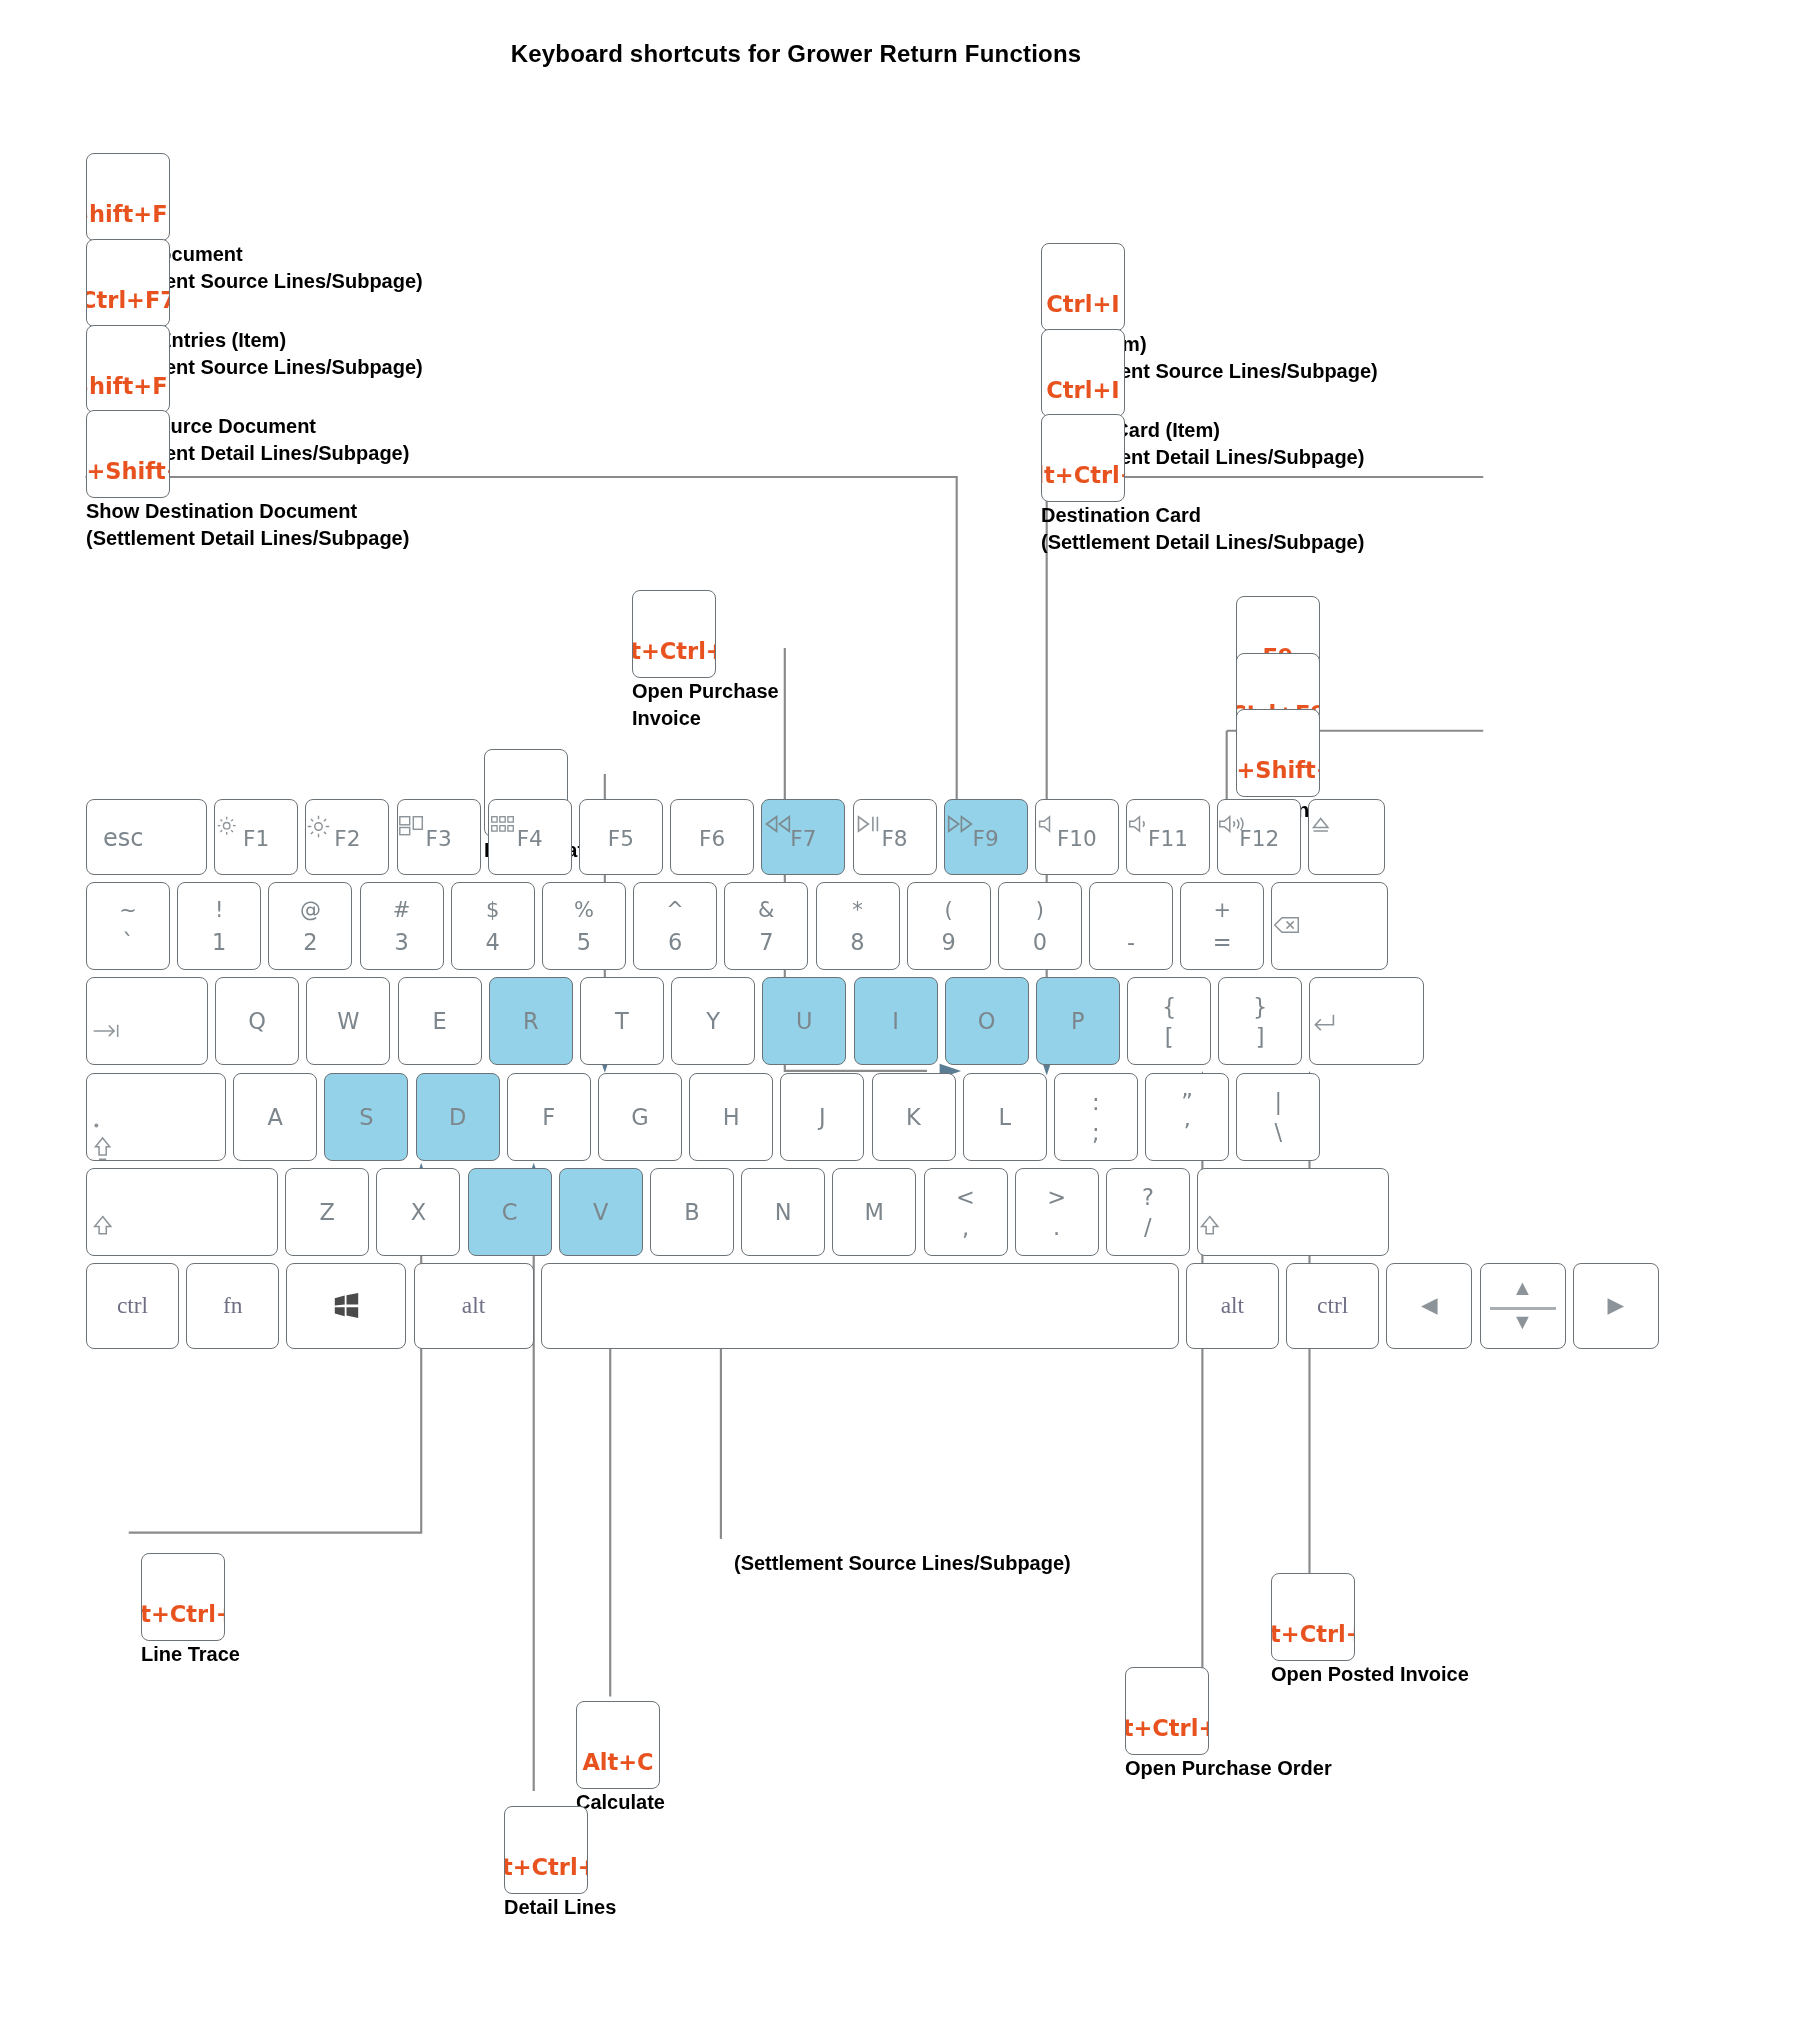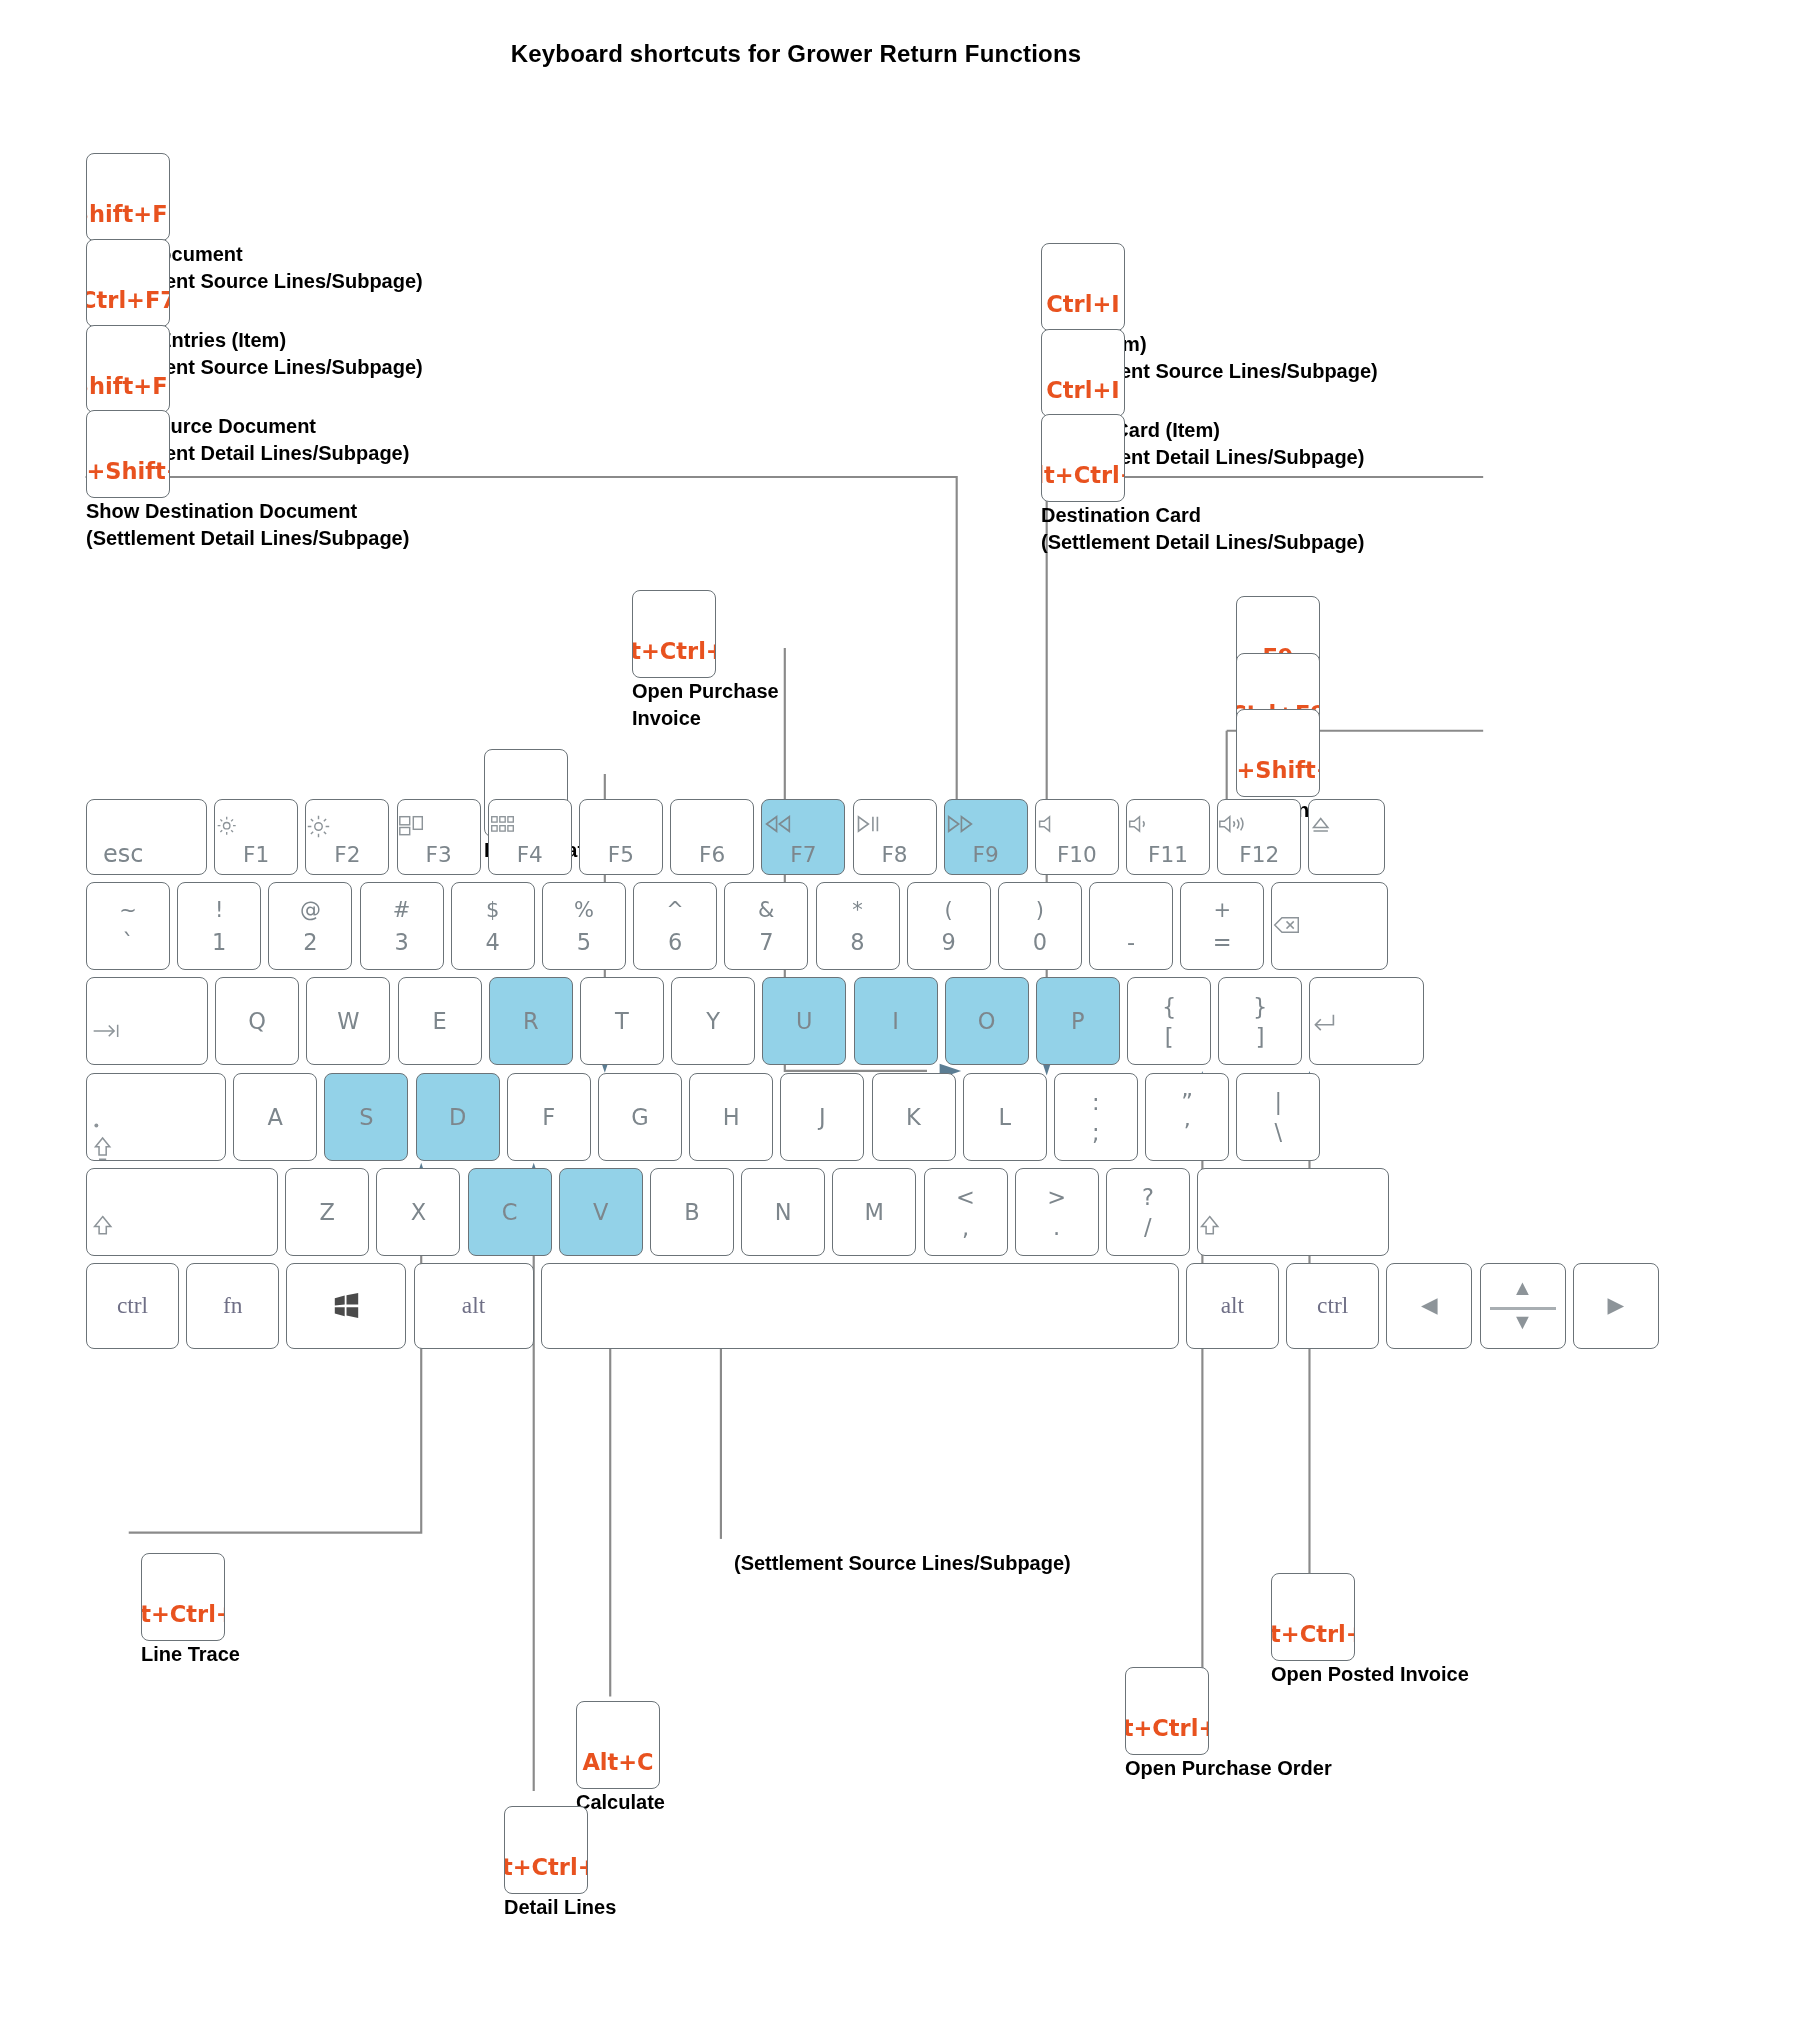--- a/index.html
+++ b/index.html
@@ -88,21 +88,21 @@
   .key .icn {
     position: absolute;
     top: 14.4px; left: 0; right: 0;
     text-align: center;
     height: 29px;
     line-height: 29px;
   }
   .key svg { display: block; }
 
   
-  .row-fn .key { height: 76px; padding-bottom: 8px; }
+  .row-fn .key { height: 76px; padding-bottom: 24px; }
   .key.esc { width: 121px; align-items: flex-start; padding-left: 16px; }
   .key.esc .bot { font-size: 24px; }
   .key.eject { width: 77px; align-items: center; }
 
   
   .row-num .key { justify-content: center; height: 88px; padding-bottom: 0; }
   .row-num .key .top { top: 17px; }
   .row-num .key .bot { position: absolute; bottom: 15.3px; }
   .key.bksp { width: 117px; }
 

